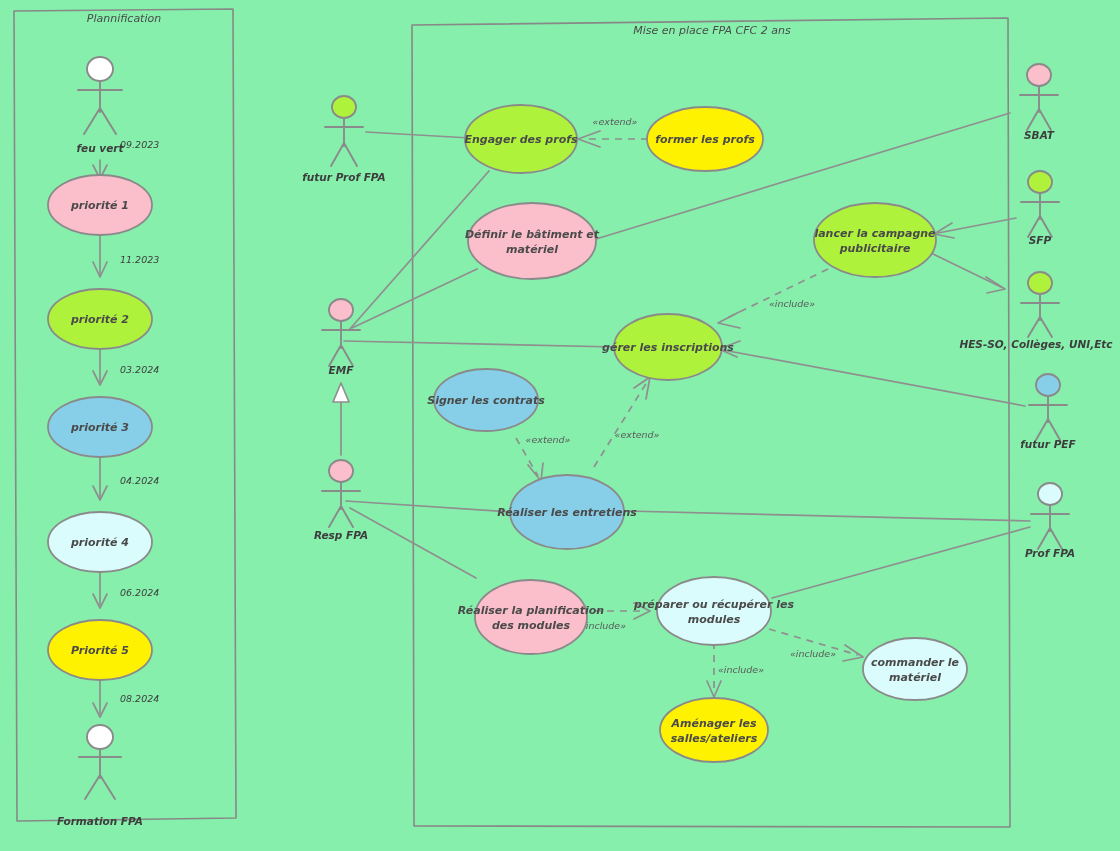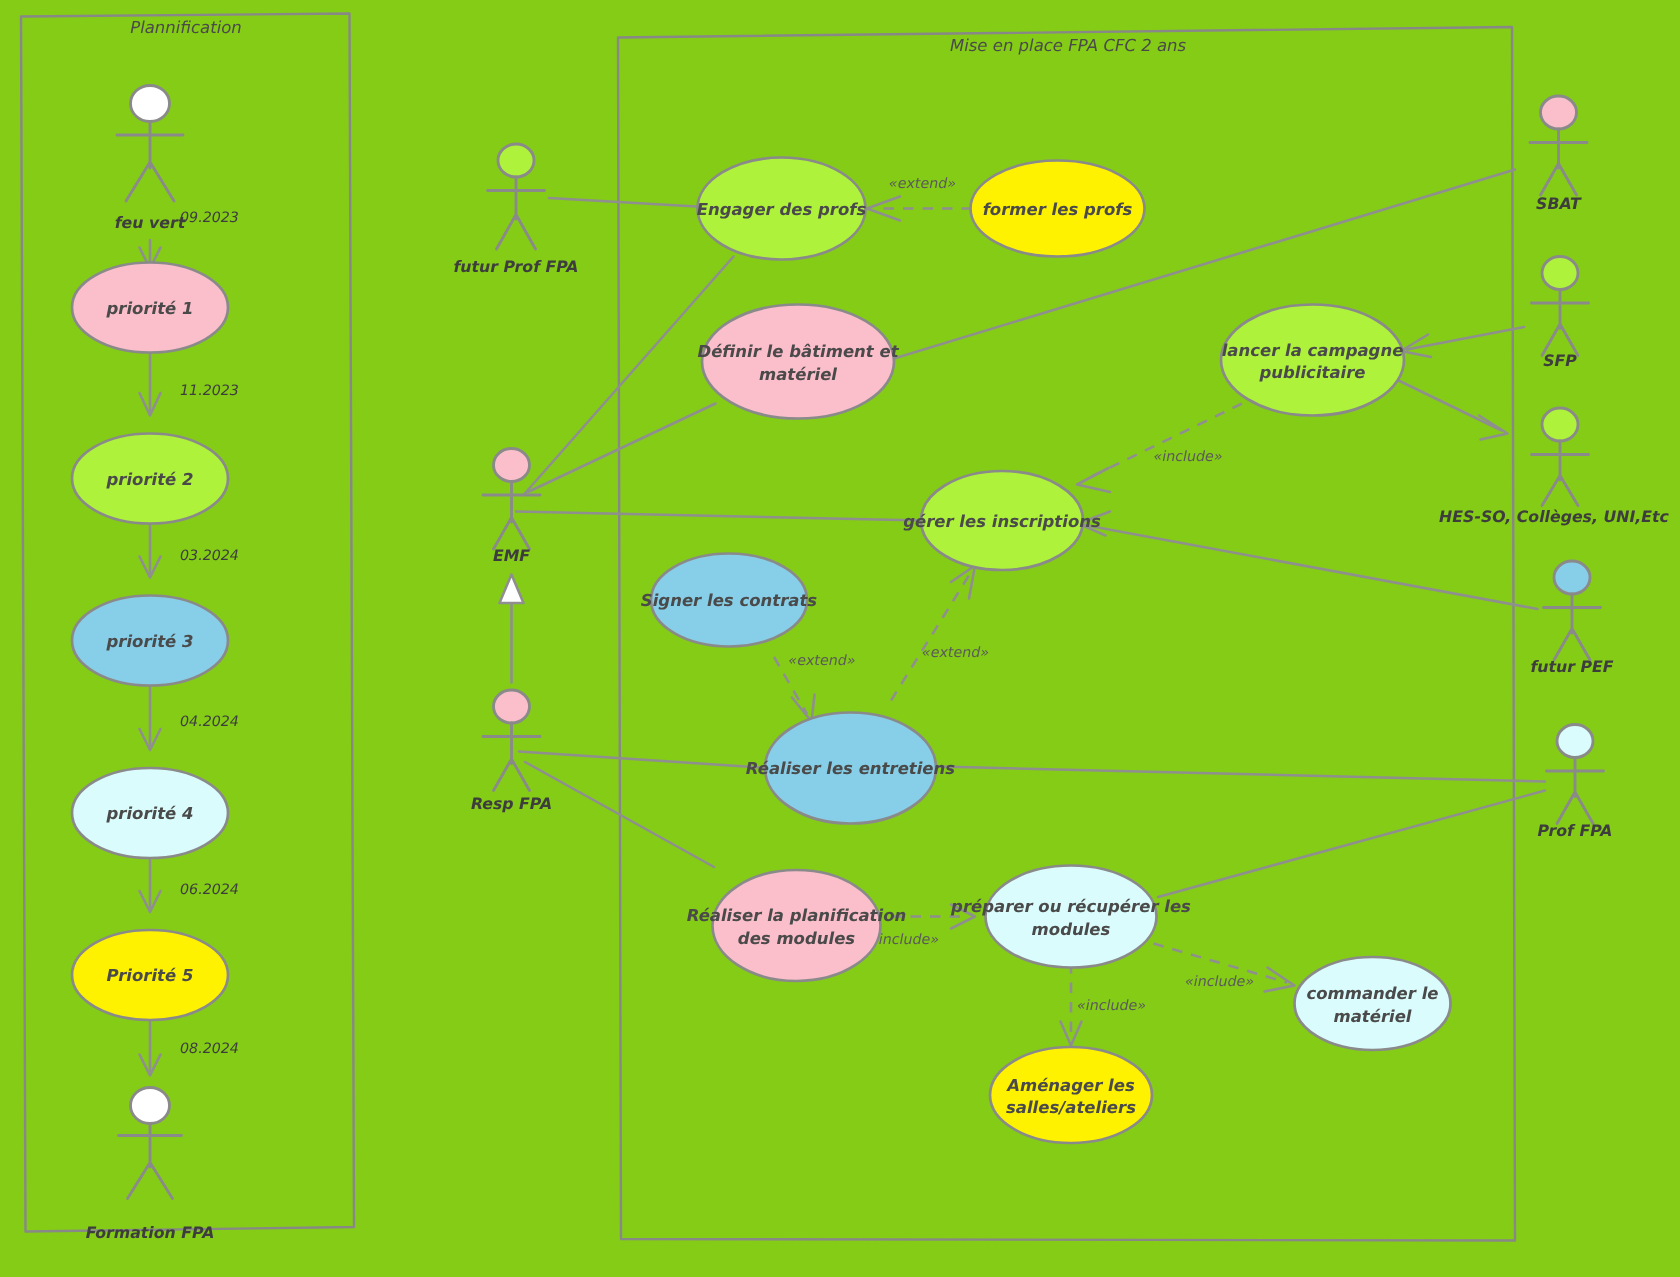--- a/index.html
+++ b/index.html
@@ -11,21 +11,21 @@
   body {
     font-family: "DejaVu Sans", sans-serif;
     width: 1120px;
     height: 851px;
     overflow: hidden;
   }
   #canvas {
     position: relative;
     width: 1120px;
     height: 851px;
-    background: #84cc16;
+    background: #86efac;
   }
   svg.layer {
     position: absolute;
     left: 0;
     top: 0;
     width: 1120px;
     height: 851px;
   }
   .frame-border {
     fill: none;

